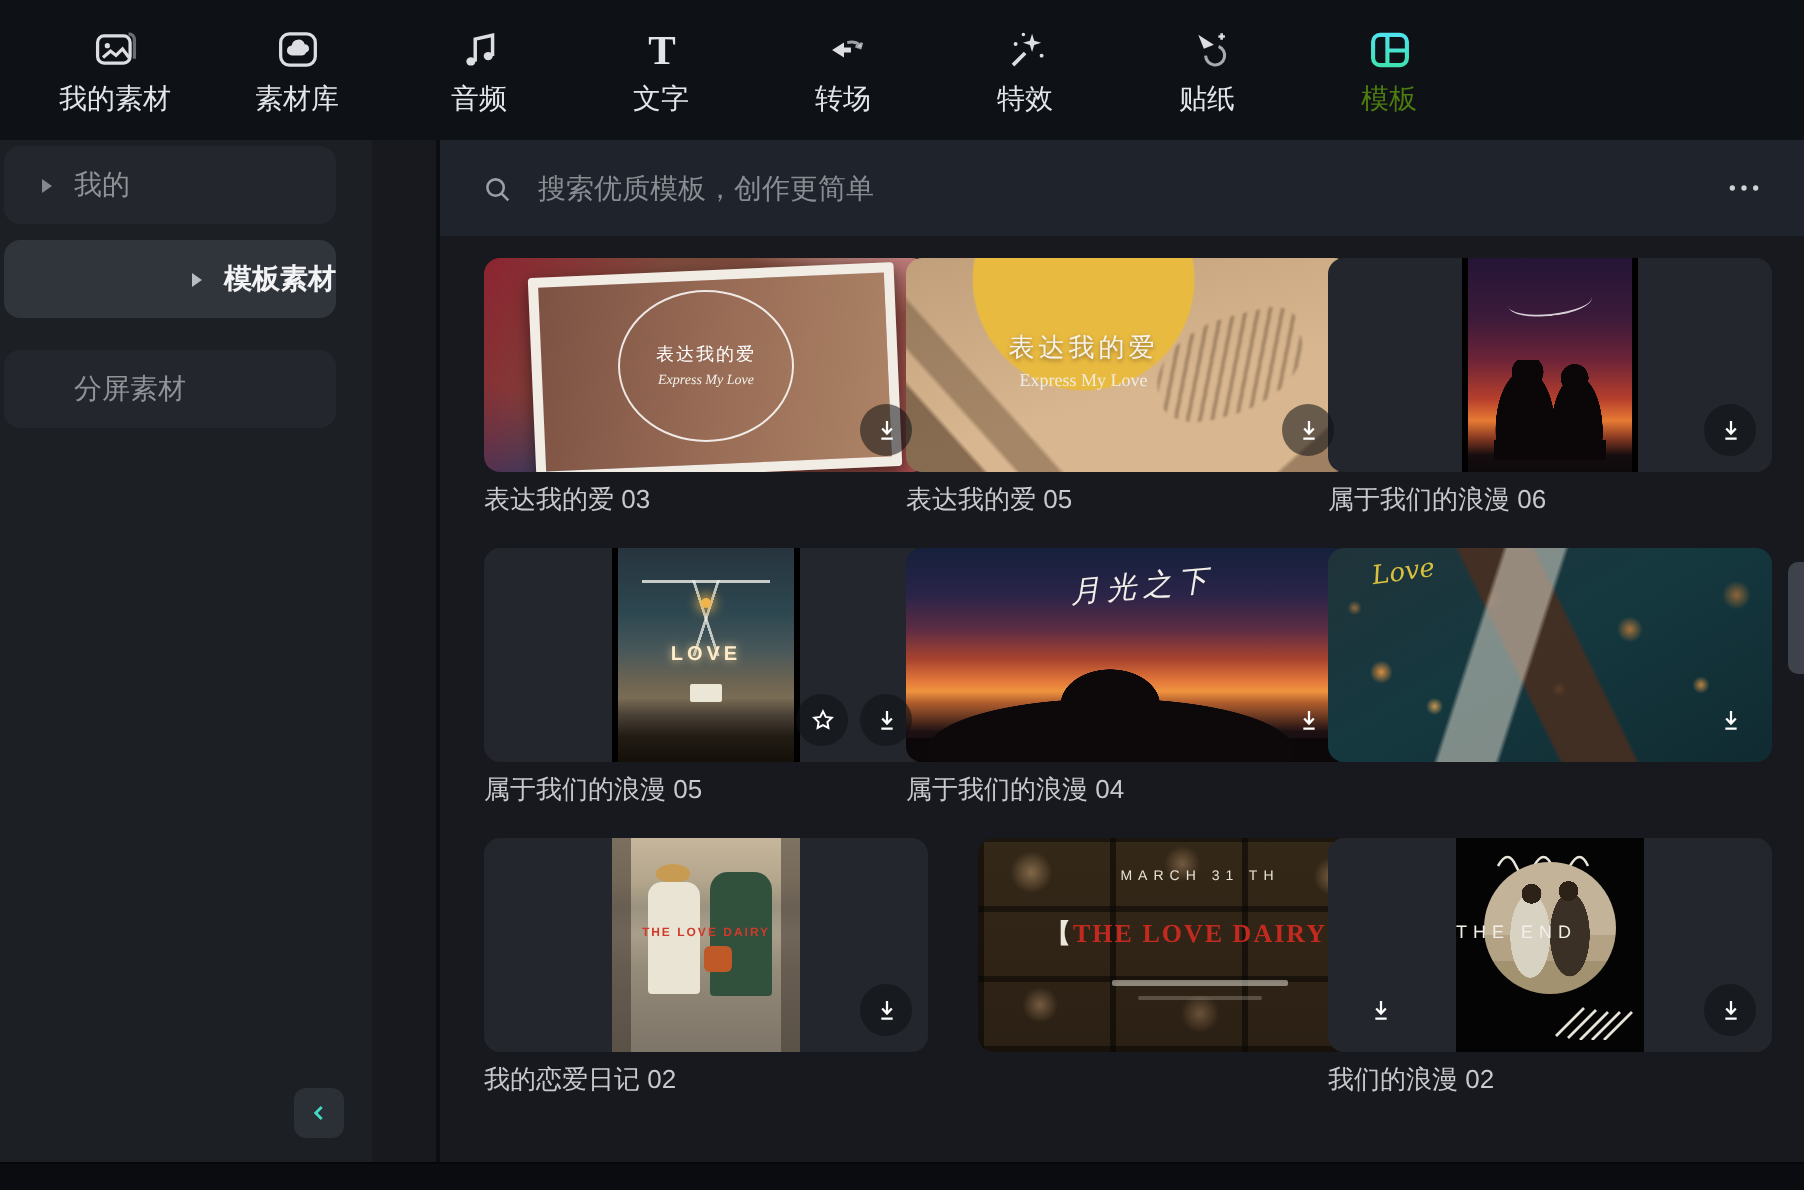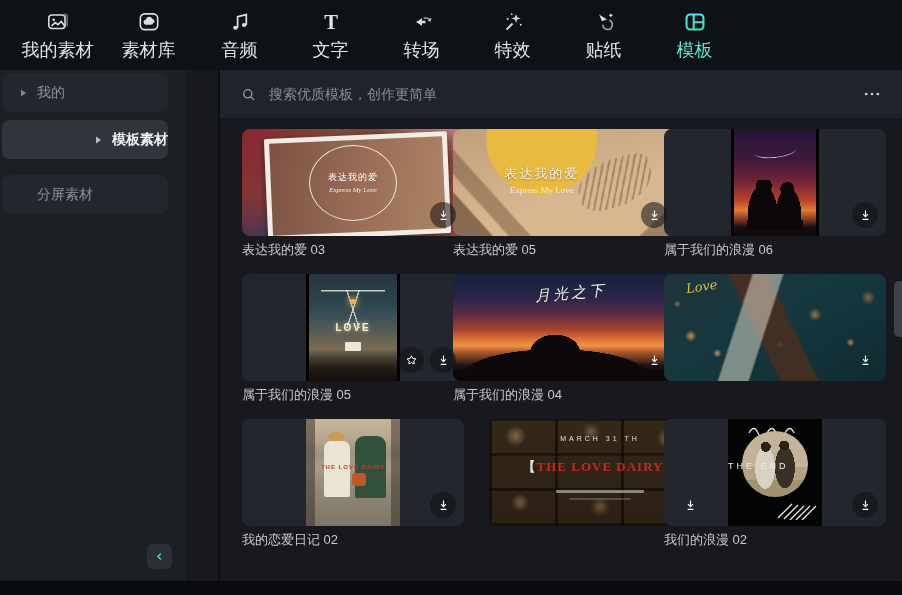--- a/index.html
+++ b/index.html
@@ -3,22 +3,22 @@
 <meta charset="utf-8">
 <style>
   html,body{margin:0;padding:0;background:#0a0c10;}
   .app{width:902px;height:595px;position:relative;overflow:hidden;
        font-family:"Liberation Sans",sans-serif;display:flex;flex-direction:column;
        background:#17191e;}
   
   .topnav{flex:0 0 70px;background:#0e1116;display:flex;align-items:center;padding-left:12px;}
   .nav-item{width:91px;display:flex;flex-direction:column;align-items:center;gap:3px;cursor:pointer;}
   .nav-item svg{width:26px;height:26px;display:block;}
-  .nav-label{font-size:18px;color:#e3e5e8;}
-  .nav-item.active .nav-label{color:#5eead4;}
+  .nav-label{font-size:14px;color:#e3e5e8;}
+  .nav-item.active .nav-label{color:#4d7c0f;}
   
   .body{flex:1;display:flex;min-height:0;gap:32px;}
   .sidebar{flex:0 0 186px;background:#1c1f24;padding-top:3px;position:relative;}
   .side-item{width:166px;height:39px;margin:0 0 8px 2px;border-radius:8px;background:#23262c;
              display:flex;align-items:center;padding-left:16px;gap:9px;
              color:#8f9297;font-size:14px;cursor:pointer;box-sizing:border-box;}
   .side-item.selected{background:#30343b;color:#f2f3f5;font-weight:bold;justify-content:flex-end;}
   .side-item.gap-top{margin-top:16px;}
   .caret{width:10px;height:10px;flex:0 0 10px;}
   .caret.hidden{visibility:hidden;}

